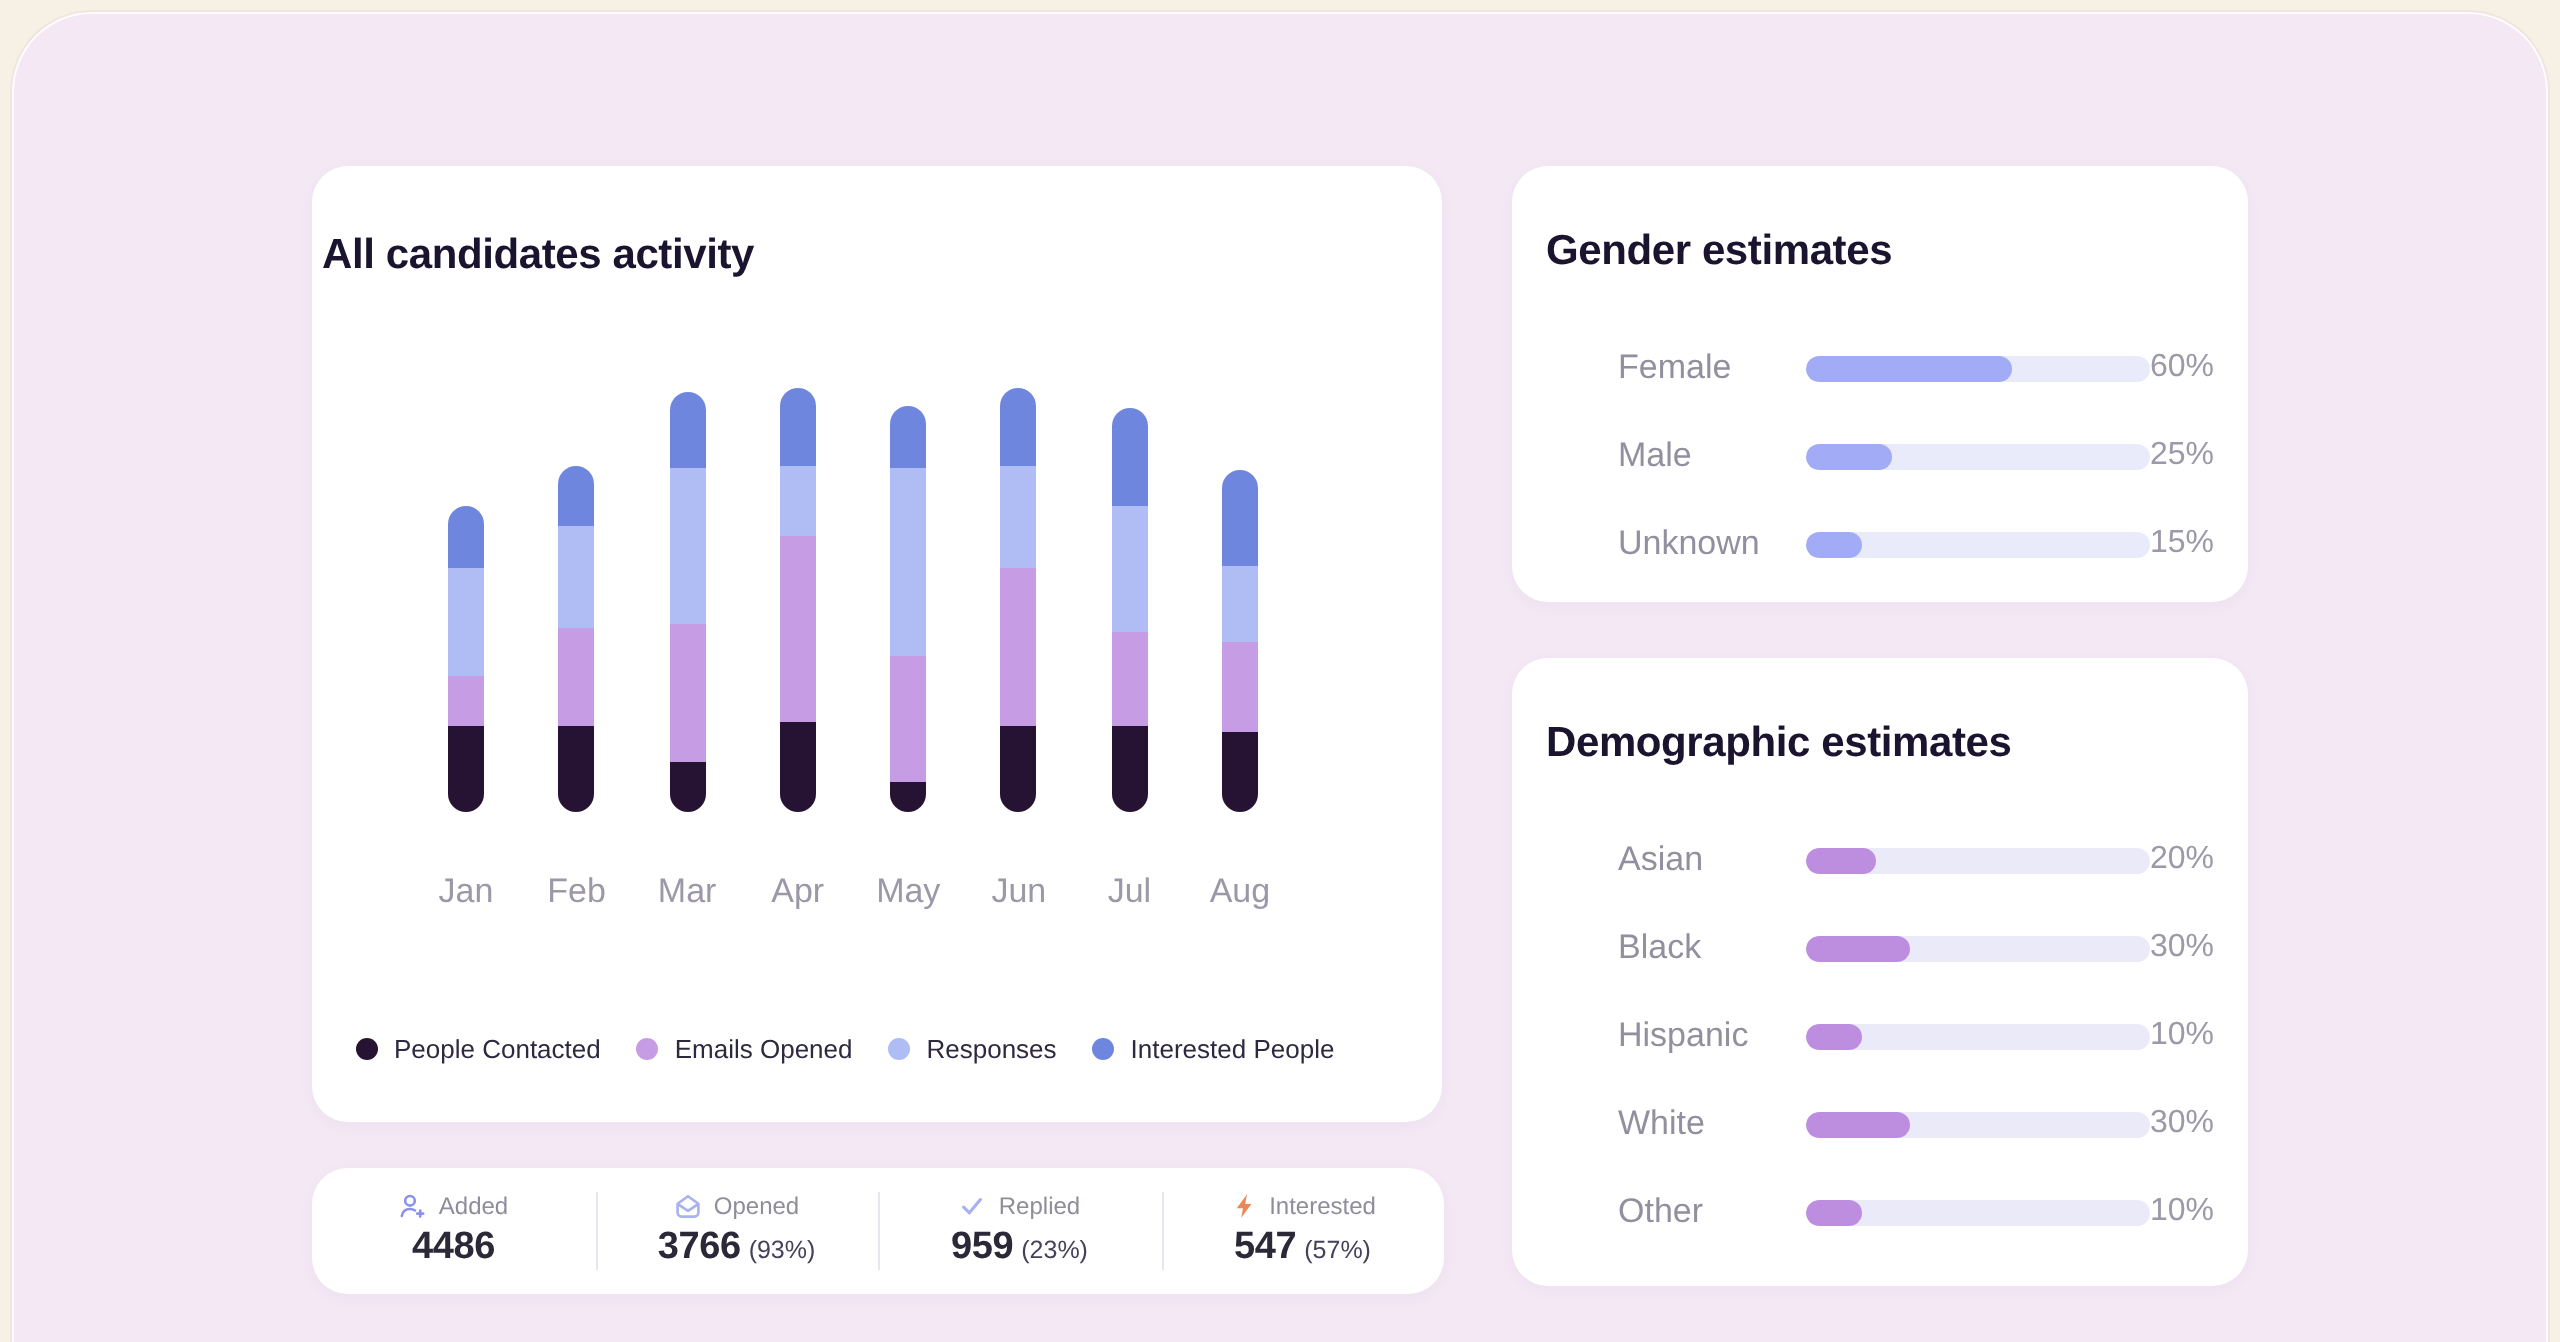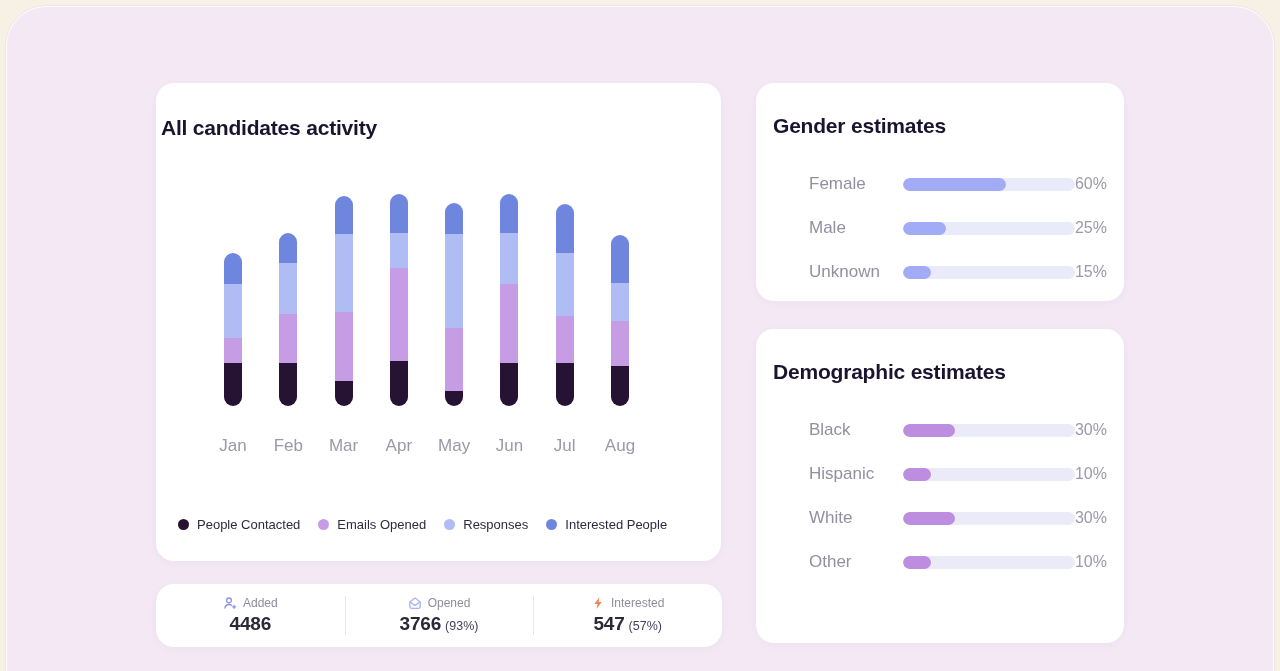--- a/index.html
+++ b/index.html
@@ -217,20 +217,34 @@
         </div>
         <div class="stat-bottom">
           <div class="stat-value">3766</div>
           <div class="stat-pct">(93%)</div>
         </div>
       </div>
       <div class="stat">
         <div class="stat-top">
           <div class="stat-icon">
             <svg width="14" height="14" viewBox="0 0 14 14" fill="none">
+              <path d="M2.8 7.6l2.9 2.8 5.5-6.6" stroke="#A9B2F0" stroke-width="1.6" stroke-linecap="round" stroke-linejoin="round"></path>
+            </svg>
+          </div>
+          <div class="stat-label">Replied</div>
+        </div>
+        <div class="stat-bottom">
+          <div class="stat-value">959</div>
+          <div class="stat-pct">(23%)</div>
+        </div>
+      </div>
+      <div class="stat">
+        <div class="stat-top">
+          <div class="stat-icon">
+            <svg width="14" height="14" viewBox="0 0 14 14" fill="none">
               <path d="M8.5 1.1L3.4 8.1h3.1l-.9 4.8 5.1-6.9H7.6z" fill="#EE8757"></path>
             </svg>
           </div>
           <div class="stat-label">Interested</div>
         </div>
         <div class="stat-bottom">
           <div class="stat-value">547</div>
           <div class="stat-pct">(57%)</div>
         </div>
       </div>
@@ -260,20 +274,27 @@
           </div>
           <div class="ppct">15%</div>
         </div>
       </div>
   </section>
 
   <section class="card demo-card">
     <h2 class="card-title">Demographic estimates</h2>
     <div class="prow-group">
         <div class="prow">
+          <div class="prow-label">Asian</div>
+          <div class="ptrack" style="background: rgb(235, 234, 249);">
+            <div class="pfill" style="width: 20%; background: rgb(189, 142, 223);"></div>
+          </div>
+          <div class="ppct">20%</div>
+        </div>
+        <div class="prow">
           <div class="prow-label">Black</div>
           <div class="ptrack" style="background: rgb(235, 234, 249);">
             <div class="pfill" style="width: 30%; background: rgb(189, 142, 223);"></div>
           </div>
           <div class="ppct">30%</div>
         </div>
         <div class="prow">
           <div class="prow-label">Hispanic</div>
           <div class="ptrack" style="background: rgb(235, 234, 249);">
             <div class="pfill" style="width: 10%; background: rgb(189, 142, 223);"></div>

